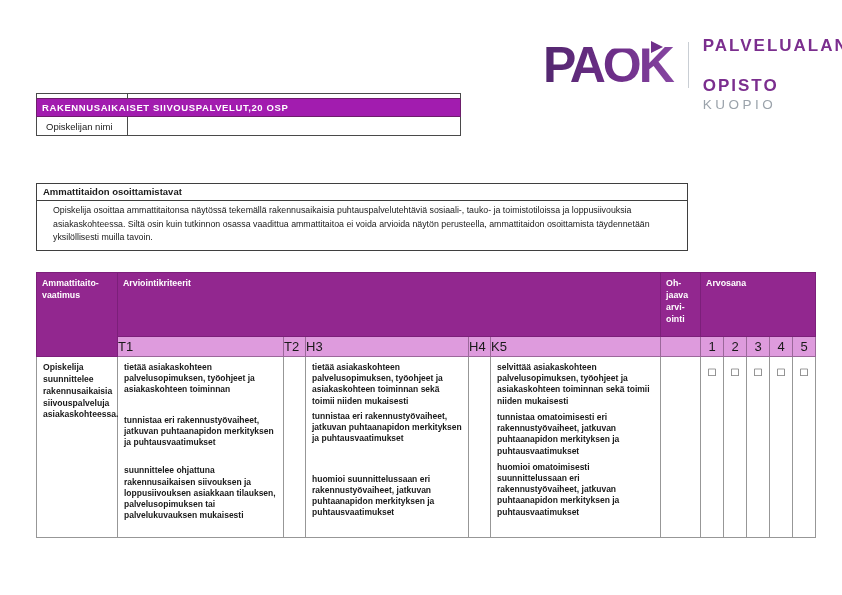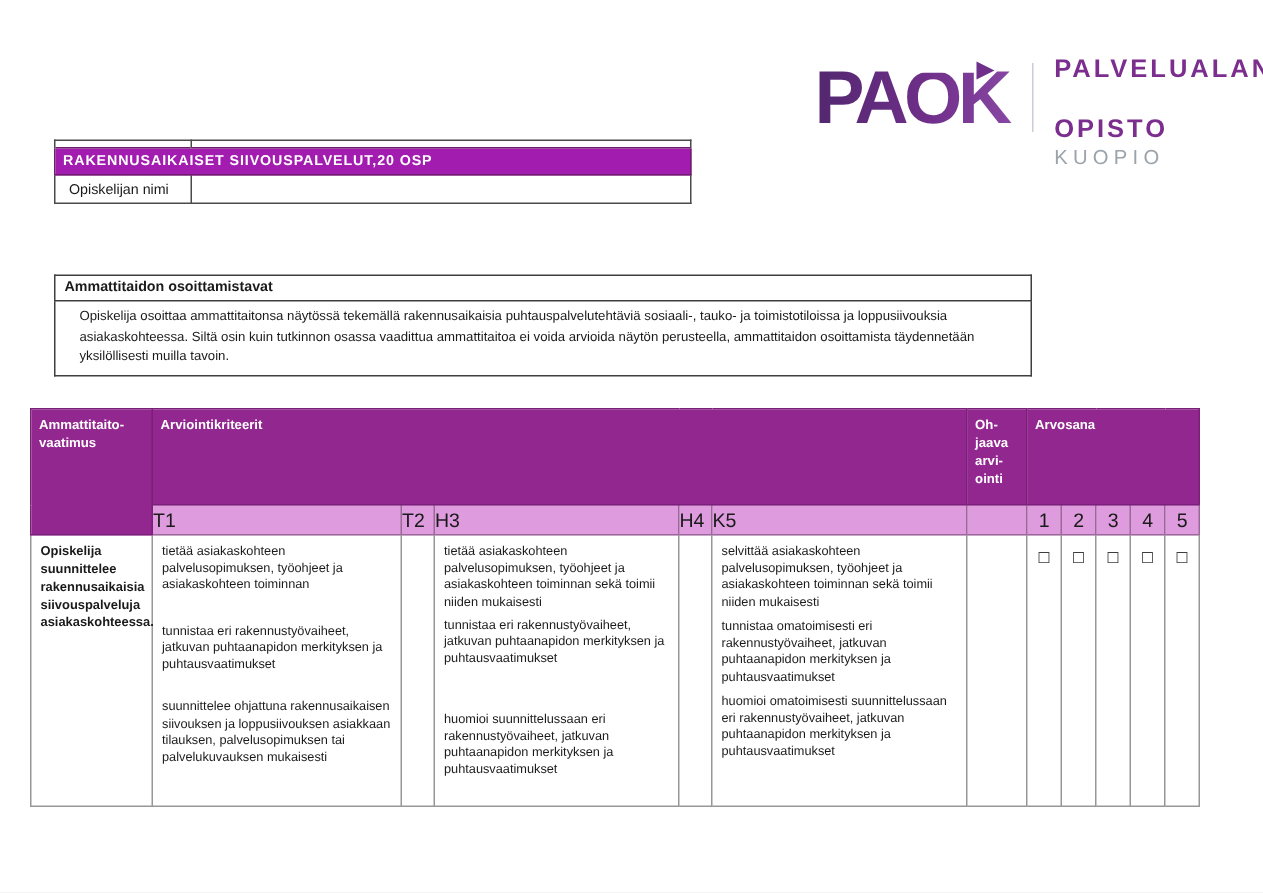--- a/index.html
+++ b/index.html
@@ -44,35 +44,35 @@
   }
   .name-row td { height: 19px; padding: 3px 9px; vertical-align: middle; }
 
   
   .methods-table { position: absolute; left: 36px; top: 183px; width: 652px; }
   .methods-table td { border: 1px solid #3f3f3f; padding: 2px 6px; color: #1a1a1a; }
   .methods-header td { font-weight: bold; font-size: 9.5px; height: 17px; }
   .methods-body td { font-size: 8.8px; line-height: 1.55; padding: 3px 16px 5px; }
 
   
-  .criteria-table { position: absolute; left: 20px; top: 272px; width: 779px; }
+  .criteria-table { position: absolute; left: 36px; top: 272px; width: 779px; }
   .criteria-table td { border: 1px solid #979797; color: #1a1a1a; }
   .criteria-table .hd {
     background: #92278f; color: #ffffff; font-weight: bold; font-size: 8.8px;
     border: 1px solid #7c1f7a; padding: 5px 5px; line-height: 1.35;
   }
   .criteria-table .sub {
     background: #de9bdd; font-size: 13px; padding: 2px 0; height: 18px;
     border: 1px solid #9b689a; vertical-align: middle;
   }
   .criteria-table .hd-row1 td { height: 64px; }
   .criteria-table .body-row td { height: 181px; background: #ffffff; padding: 5px 6px; }
   .cell-req { font-weight: bold; font-size: 8.6px; line-height: 1.38; }
   .cell-crit { font-size: 8.5px; line-height: 1.32; }
-  .cell-crit p { margin: 0; }
+  .cell-crit p { margin: 0; font-weight: bold; }
   .cell-t1 p:nth-child(1) { margin-bottom: 19px; }
   .cell-t1 p:nth-child(2) { margin-bottom: 17px; }
   .cell-h3 p:nth-child(1) { margin-bottom: 4px; }
   .cell-h3 p:nth-child(2) { margin-bottom: 29px; }
   .cell-k5 p:nth-child(1) { margin-bottom: 5px; }
   .cell-k5 p:nth-child(2) { margin-bottom: 5px; }
   .grade-cell { text-align: center !important; }
   .checkbox {
     display: inline-block; margin-top: 3px;
     font-size: 10px; color: #3d3d3d; line-height: 1; cursor: pointer;

